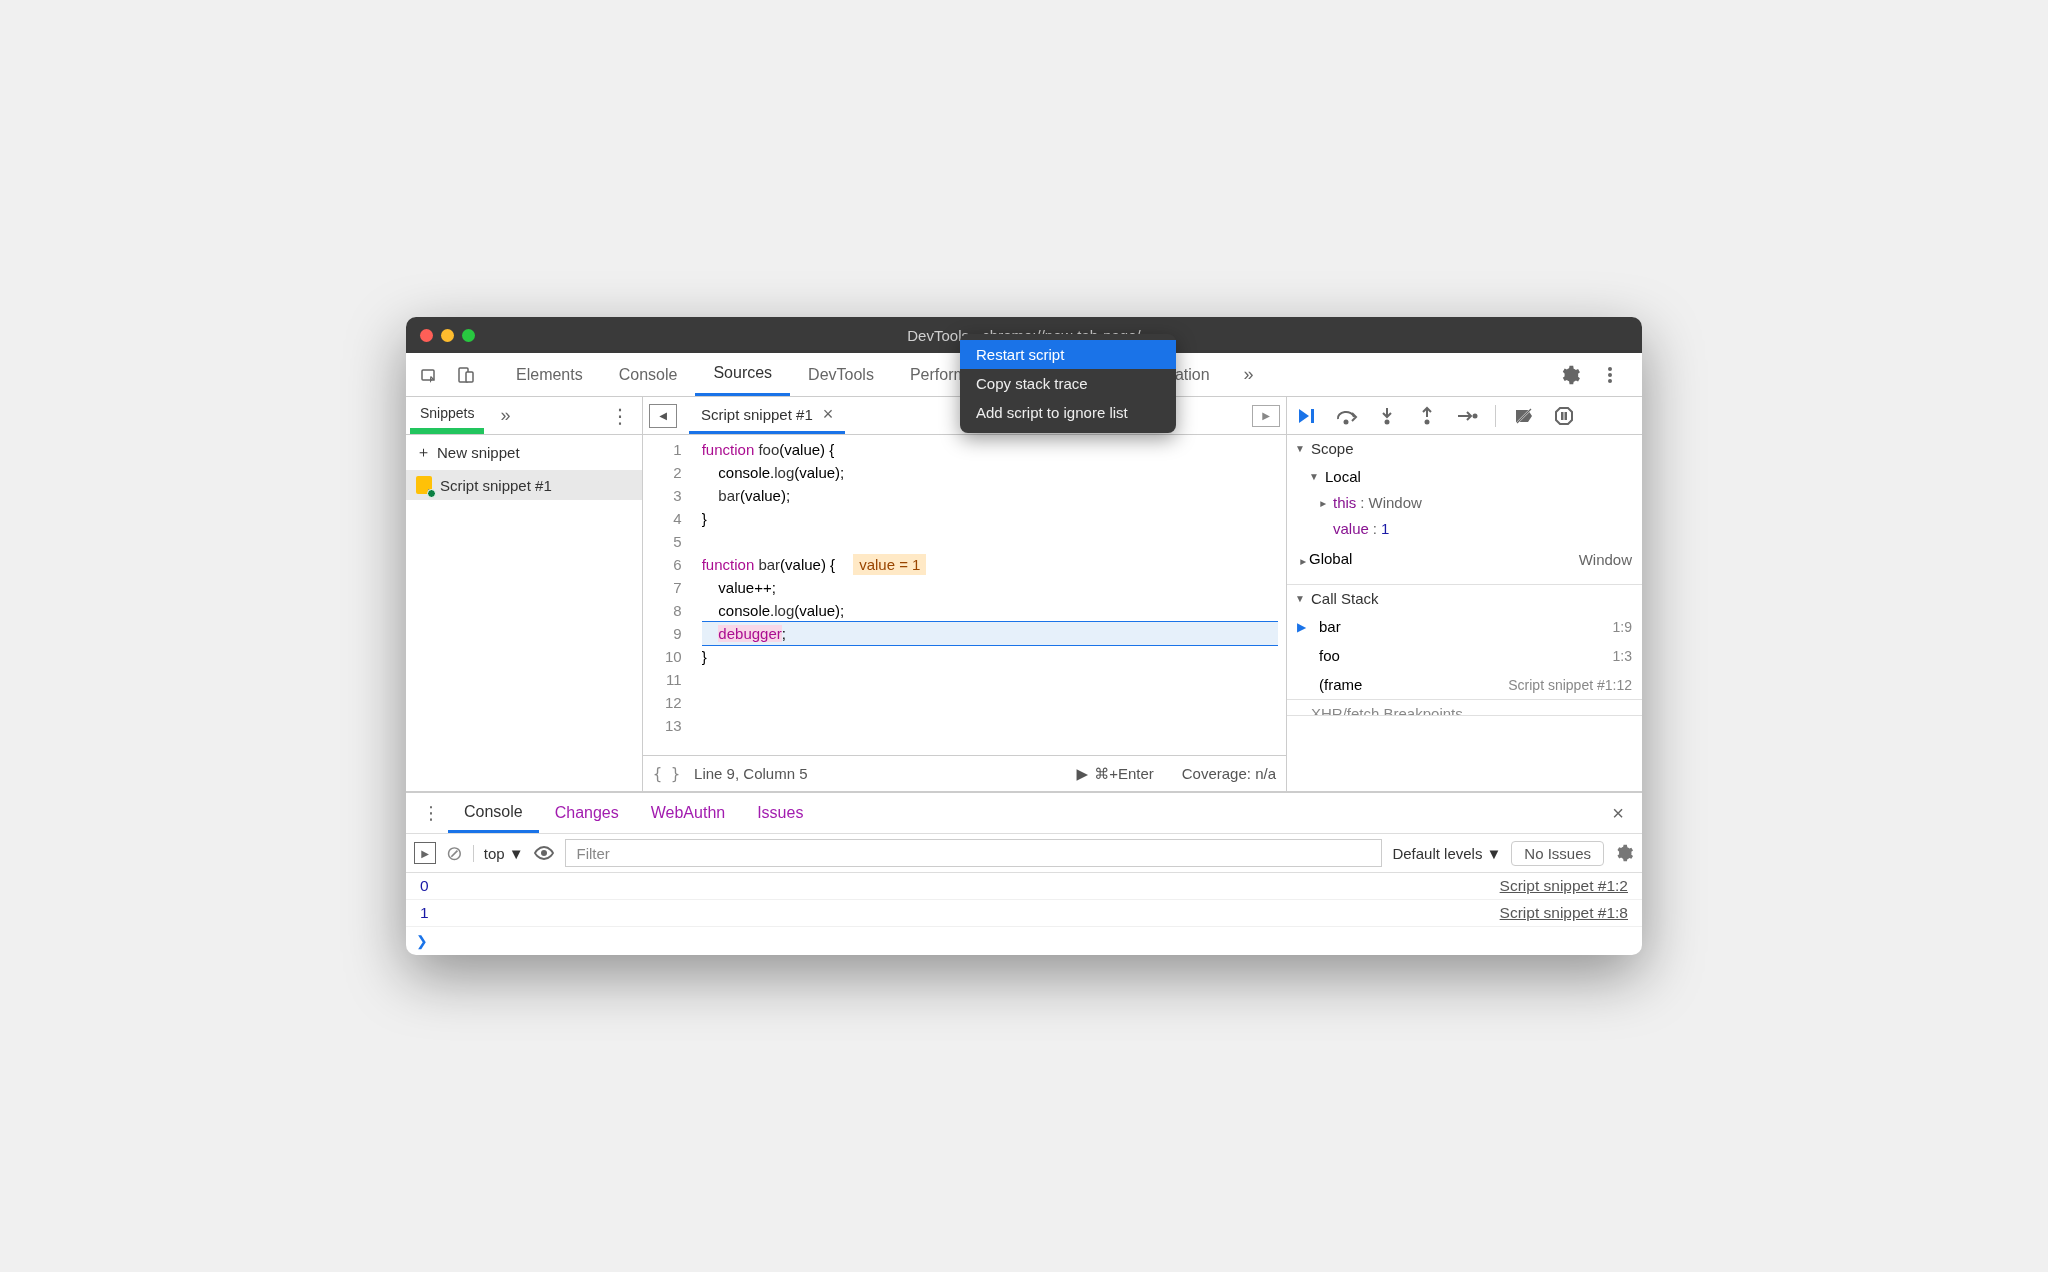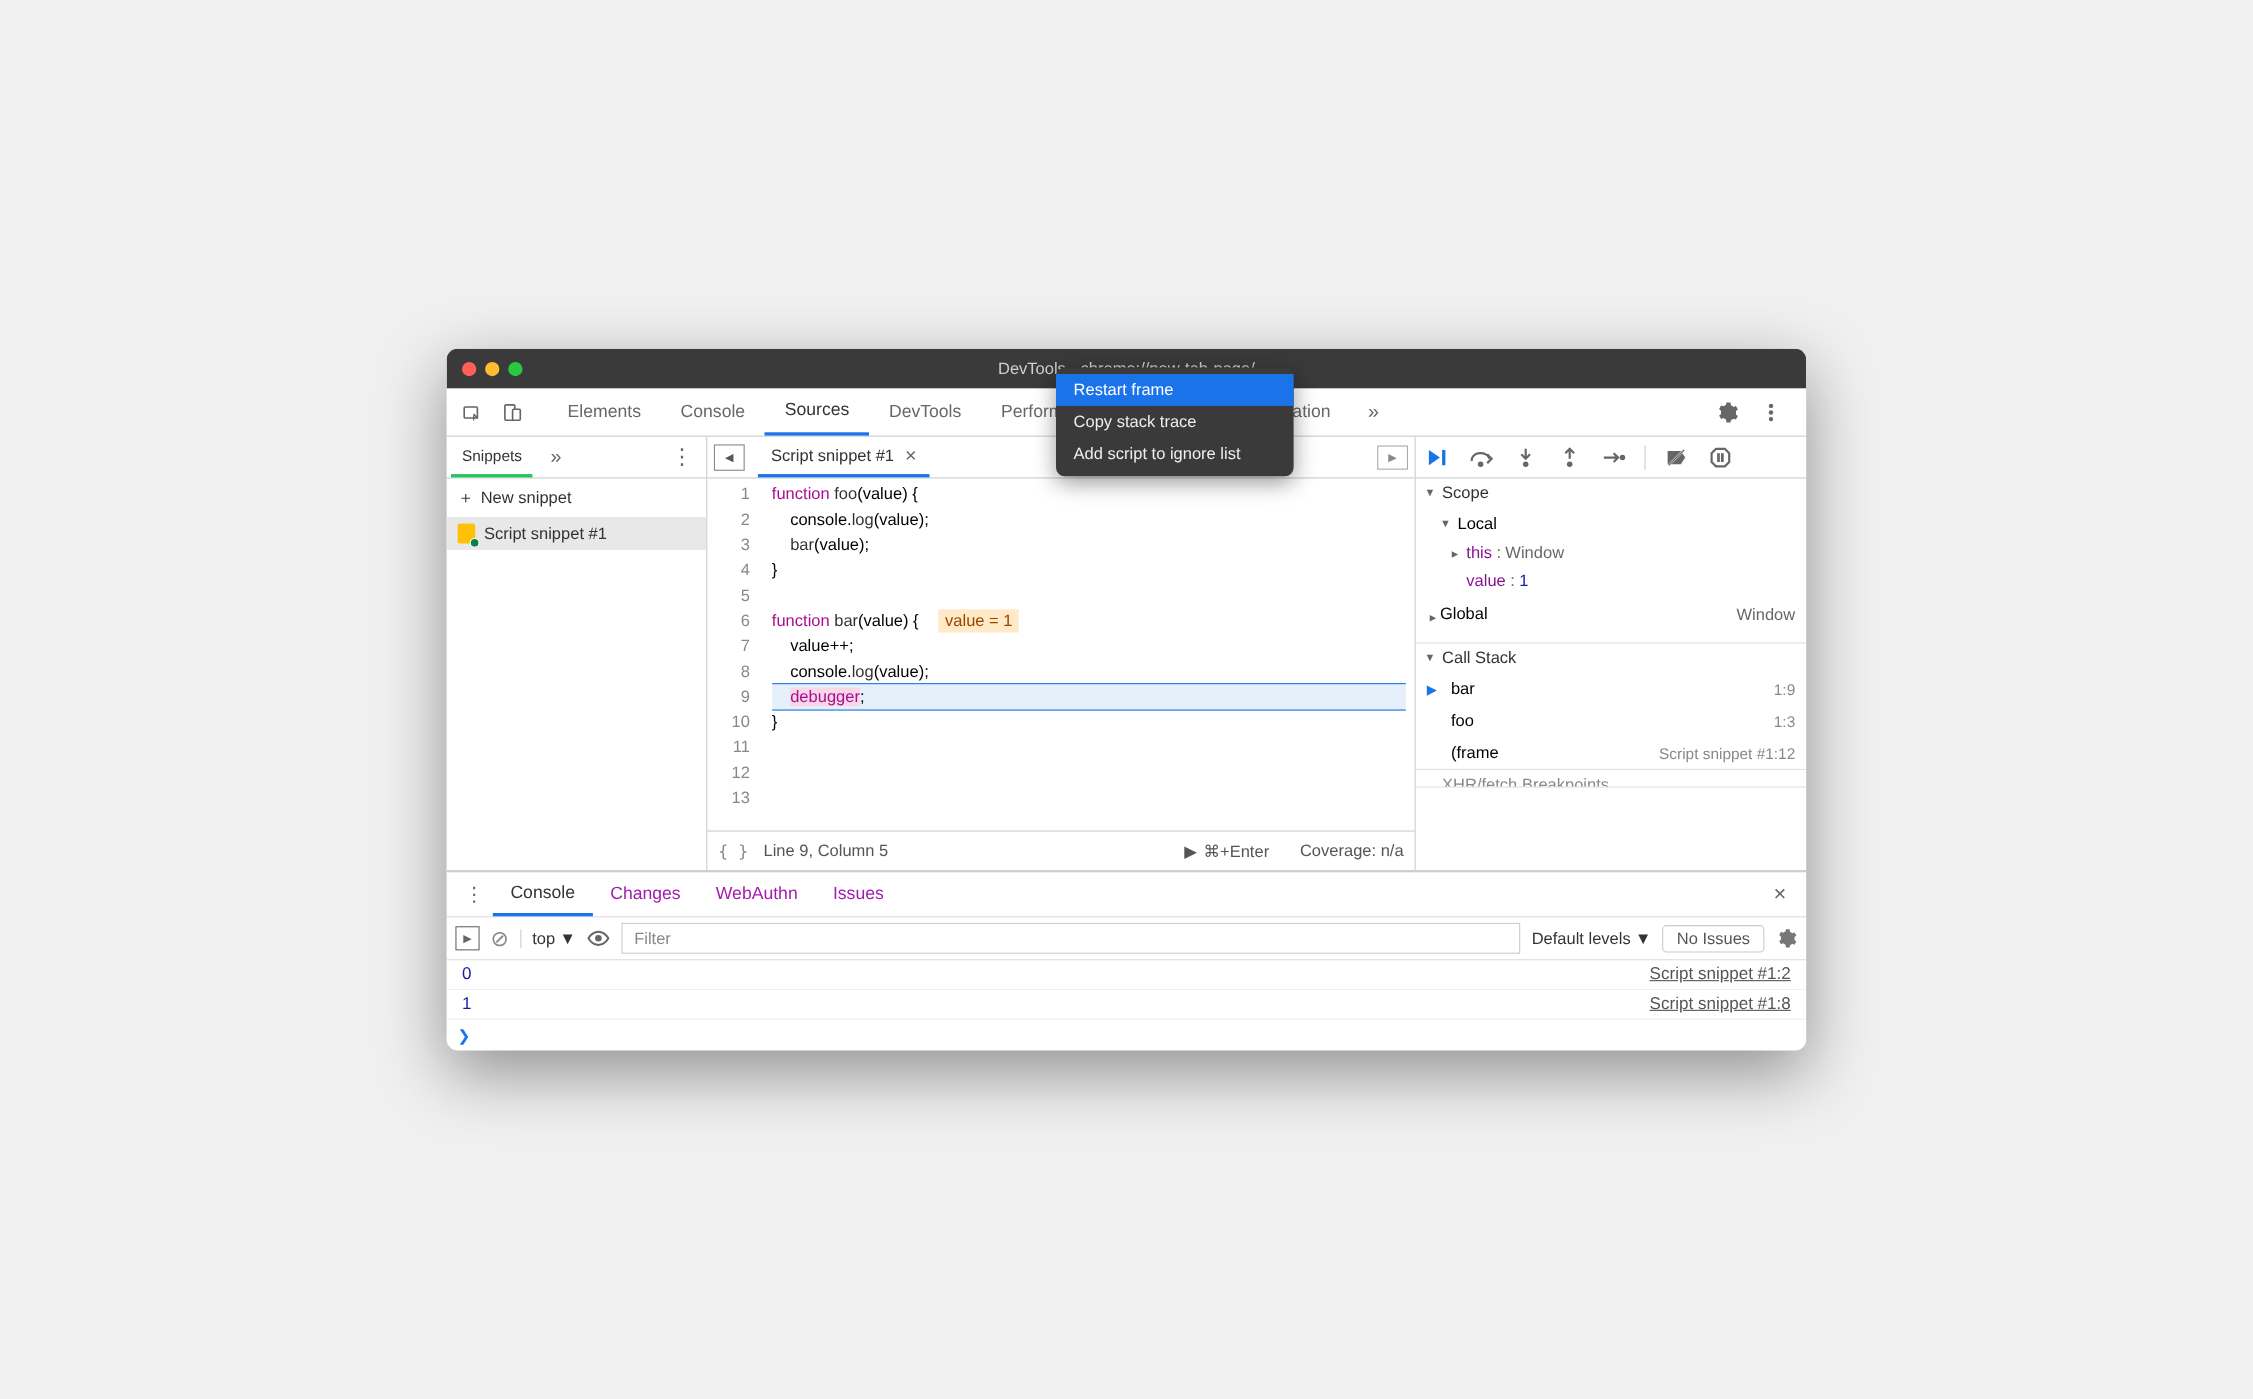--- a/index.html
+++ b/index.html
@@ -18,21 +18,21 @@
 .tabs { display: flex; margin-left: 14px; gap: 0; height: 100%; align-items: center; }
 .tab { padding: 0 18px; font-size: 16px; color: #666; height: 100%; display: flex; align-items: center; cursor: pointer; }
 .tab.active { color: #333; font-weight: 500; border-bottom: 3px solid #1a73e8; }
 .spacer { flex: 1; }
 .rightctls { display: flex; gap: 4px; align-items: center; padding-right: 8px; }
 .chevmore { color: #666; font-size: 18px; margin-left: 8px; cursor: pointer; padding: 0 8px; }
 
 .main { display: flex; height: 394px; }
 .sidebar { width: 237px; border-right: 1px solid #ccc; display: flex; flex-direction: column; }
 .sidebar-head { height: 38px; display: flex; align-items: center; border-bottom: 1px solid #ccc; padding: 0 4px; }
-.sidetab { font-size: 14px; color: #333; padding: 0 10px; height: 100%; display: flex; align-items: center; border-bottom: 3px solid #22c55e; cursor: pointer; }
+.sidetab { font-size: 14px; color: #333; padding: 0 10px; height: 100%; display: flex; align-items: center; border-bottom: 6px solid #22c55e; cursor: pointer; }
 .sidebar-head .chevmore { flex: 1; }
 .dotsv { color: #666; font-size: 20px; padding: 0 8px; cursor: pointer; }
 .newsnip { display: flex; align-items: center; padding: 8px 10px; font-size: 15px; color: #333; cursor: pointer; gap: 6px; }
 .sniplist { }
 .snipitem { display: flex; align-items: center; padding: 6px 10px; font-size: 15px; color: #333; background: #e8e8e8; cursor: pointer; gap: 8px; }
 .snipicon { width: 16px; height: 18px; background: #ffc107; border-radius: 2px; position: relative; }
 .snipicon::before { content: '▶'; font-size: 9px; color: #1a73e8; position: absolute; bottom: -3px; right: -3px; }
 .snipicon::after { content: ''; position: absolute; bottom: -4px; right: -4px; width: 7px; height: 7px; background: #0b8043; border-radius: 50%; border: 1px solid #fff; }
 
 .editor { flex: 1; display: flex; flex-direction: column; border-right: 1px solid #ccc; }
@@ -377,17 +377,17 @@
       </div>
       <div class="logrow">
         <span class="logval">1</span>
         <span class="loglink">Script snippet #1:8</span>
       </div>
       <div class="prompt">❯</div>
     </div>
   </div>
 
   <div class="contextmenu">
-    <div class="ctxitem selected">Restart frame</div>
+    <div class="ctxitem selected">Restart script</div>
     <div class="ctxitem">Copy stack trace</div>
     <div class="ctxitem">Add script to ignore list</div>
   </div>
 </div>
 
 </body></html>

